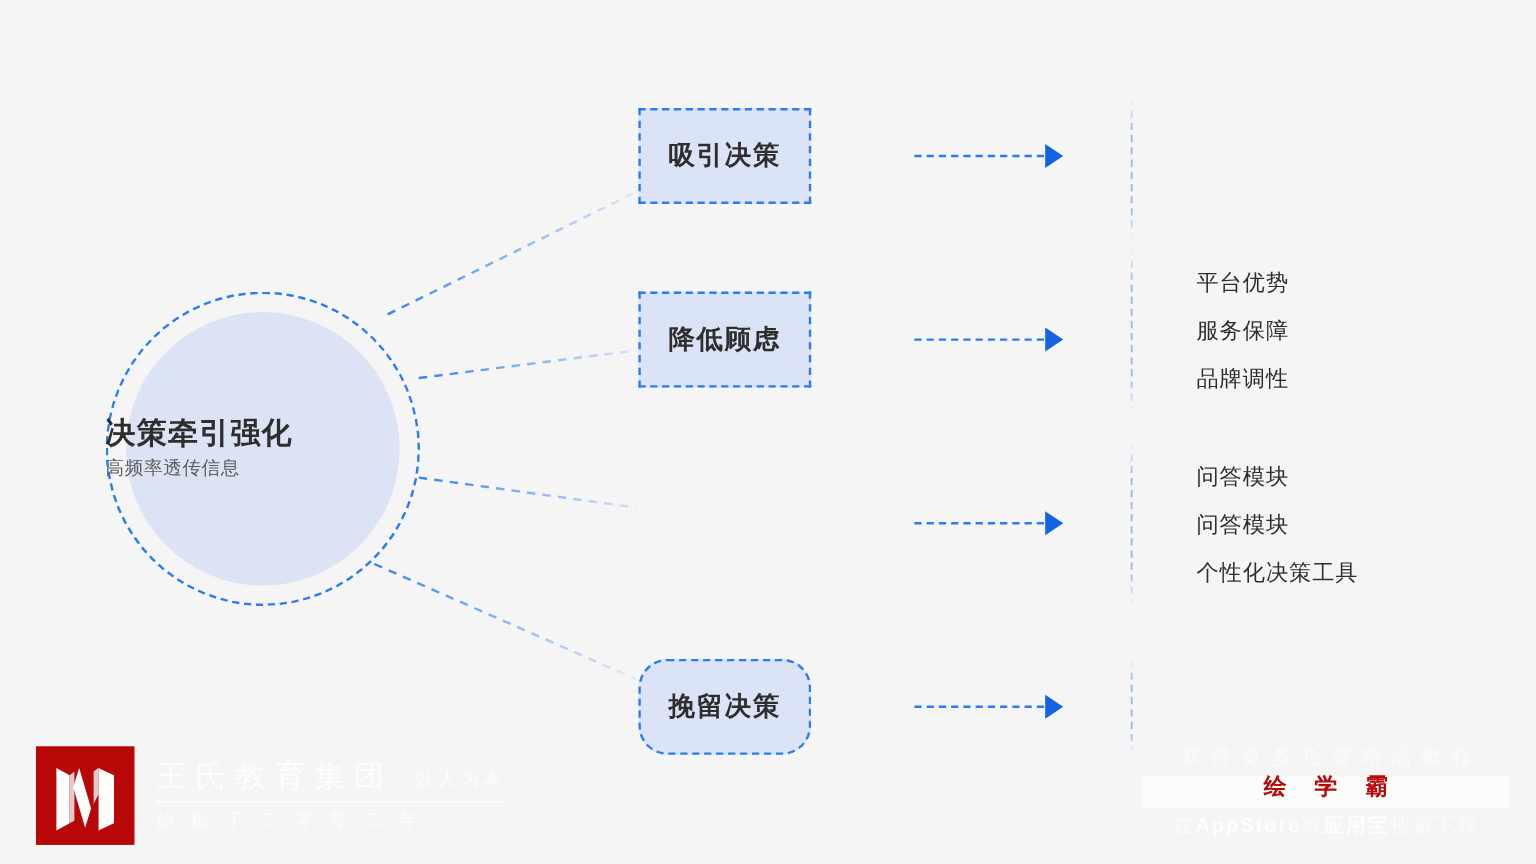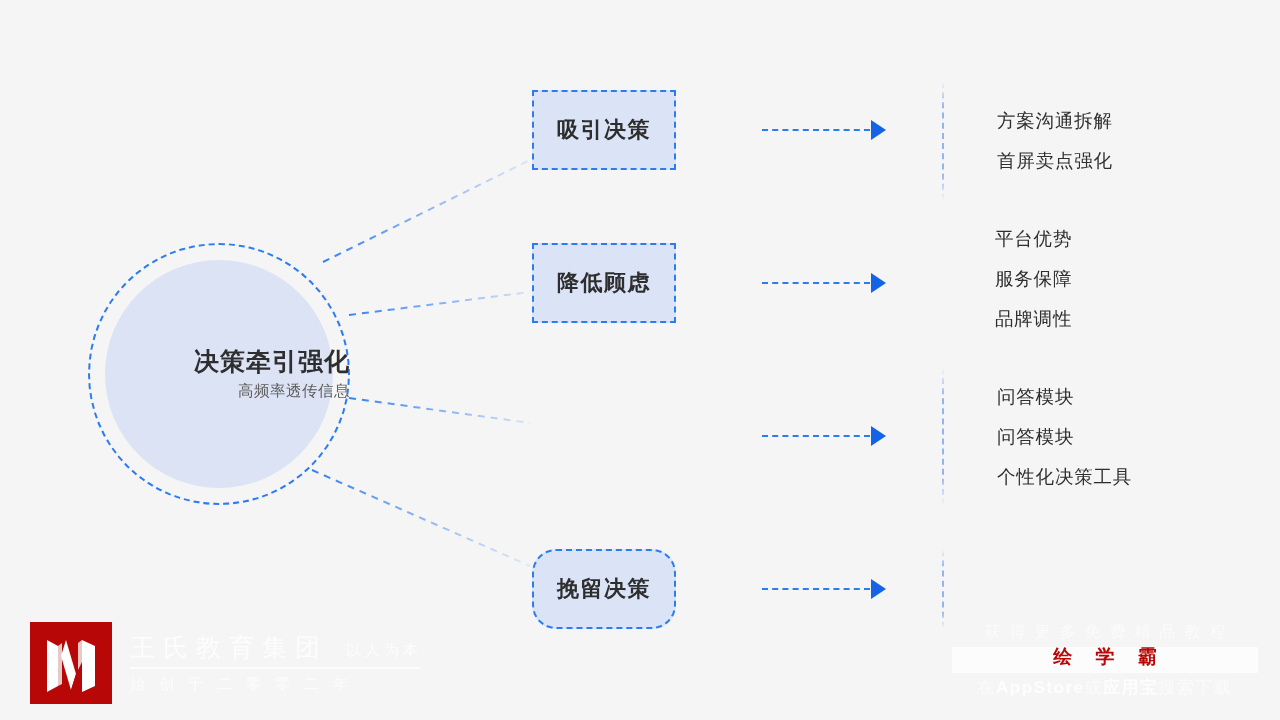--- a/index.html
+++ b/index.html
@@ -57,21 +57,21 @@
     background: #dbe3f5;
   }
   .hub-text {
     position: absolute;
     left: 0;
     top: 0;
     width: 262px;
     height: 262px;
     display: flex;
     flex-direction: column;
-    align-items: flex-end;
+    align-items: flex-start;
     justify-content: center;
     gap: 9px;
   }
   .hub-title {
     font-size: 25px;
     font-weight: 700;
     color: #2e2e2e;
     letter-spacing: 1px;
     line-height: 1;
   }
@@ -320,27 +320,23 @@
     <span class="arrow-line"></span>
     <span class="arrow-head"></span>
   </div>
   <div class="arrow-row" style="left:762px; top:579px;">
     <span class="arrow-line"></span>
     <span class="arrow-head"></span>
   </div>
 
   <div class="outcome-group" style="top:82px; height:118px;">
     <div class="outcome-rule"></div>
-    <div class="outcome-items">
-      <div class="outcome-item">方案沟通拆解</div>
-      <div class="outcome-item">首屏卖点强化</div>
-    </div>
-  </div>
-
-  <div class="outcome-group" style="top:219px; height:137px;flex-direction:column;">
+  </div>
+
+  <div class="outcome-group" style="top:207px; height:137px;">
     <div class="outcome-rule"></div>
     <div class="outcome-items">
       <div class="outcome-item">平台优势</div>
       <div class="outcome-item">服务保障</div>
       <div class="outcome-item">品牌调性</div>
     </div>
   </div>
 
   <div class="outcome-group" style="top:368px; height:137px;">
     <div class="outcome-rule"></div>

